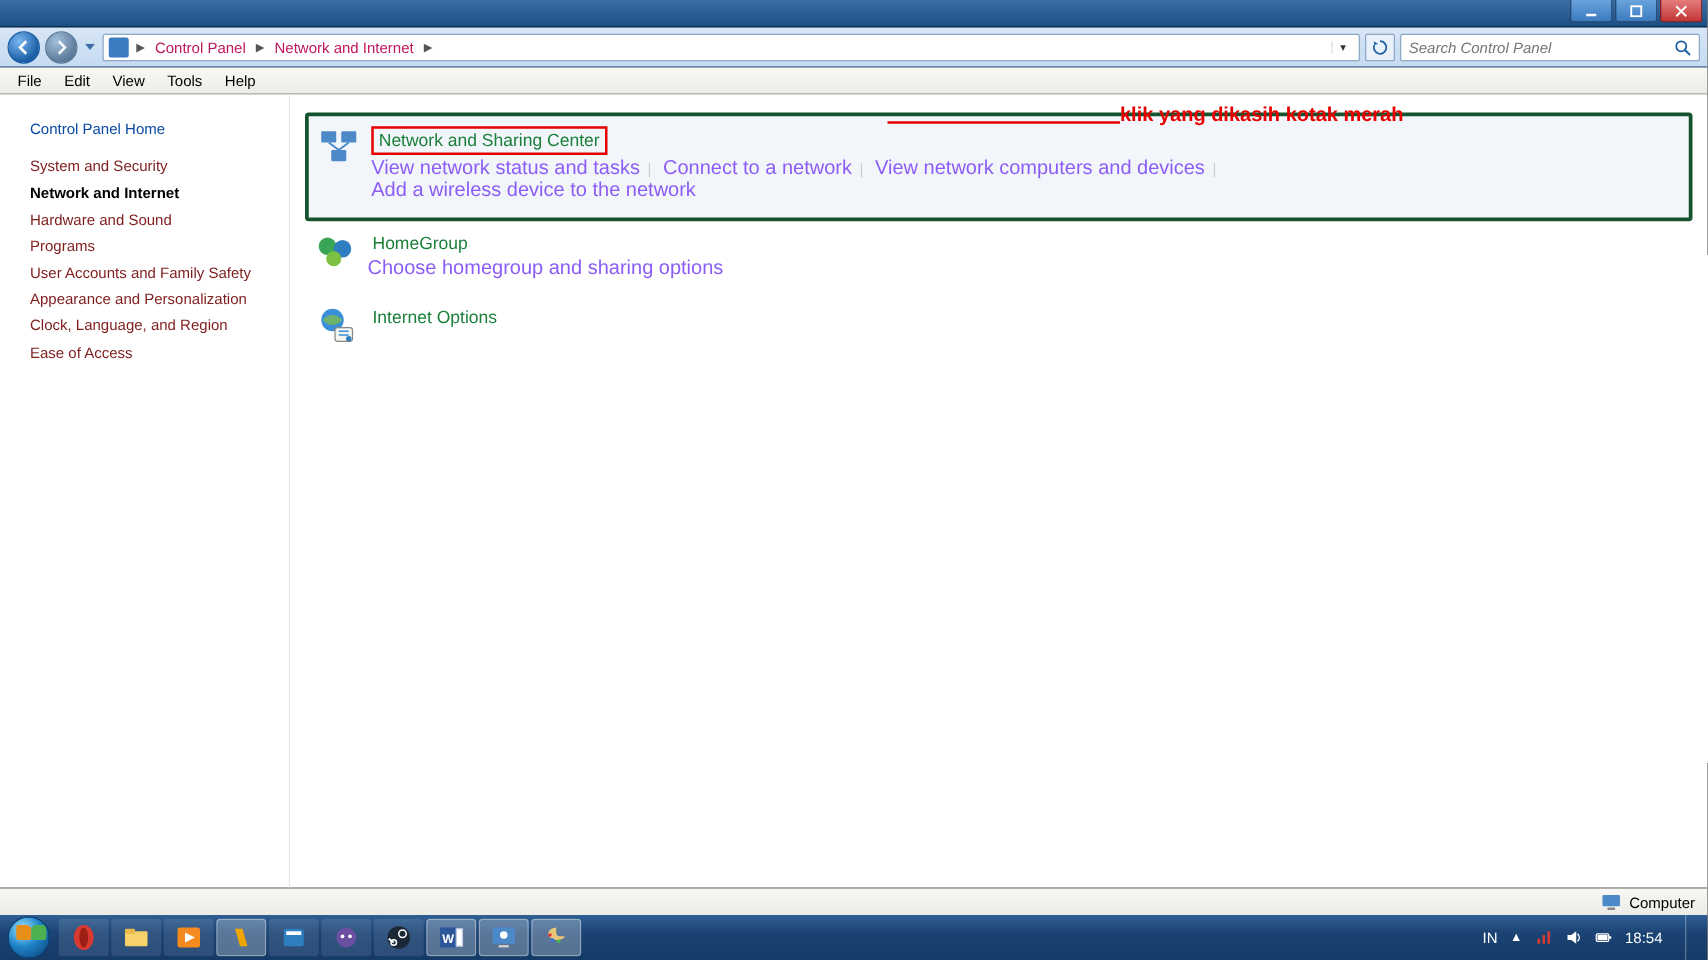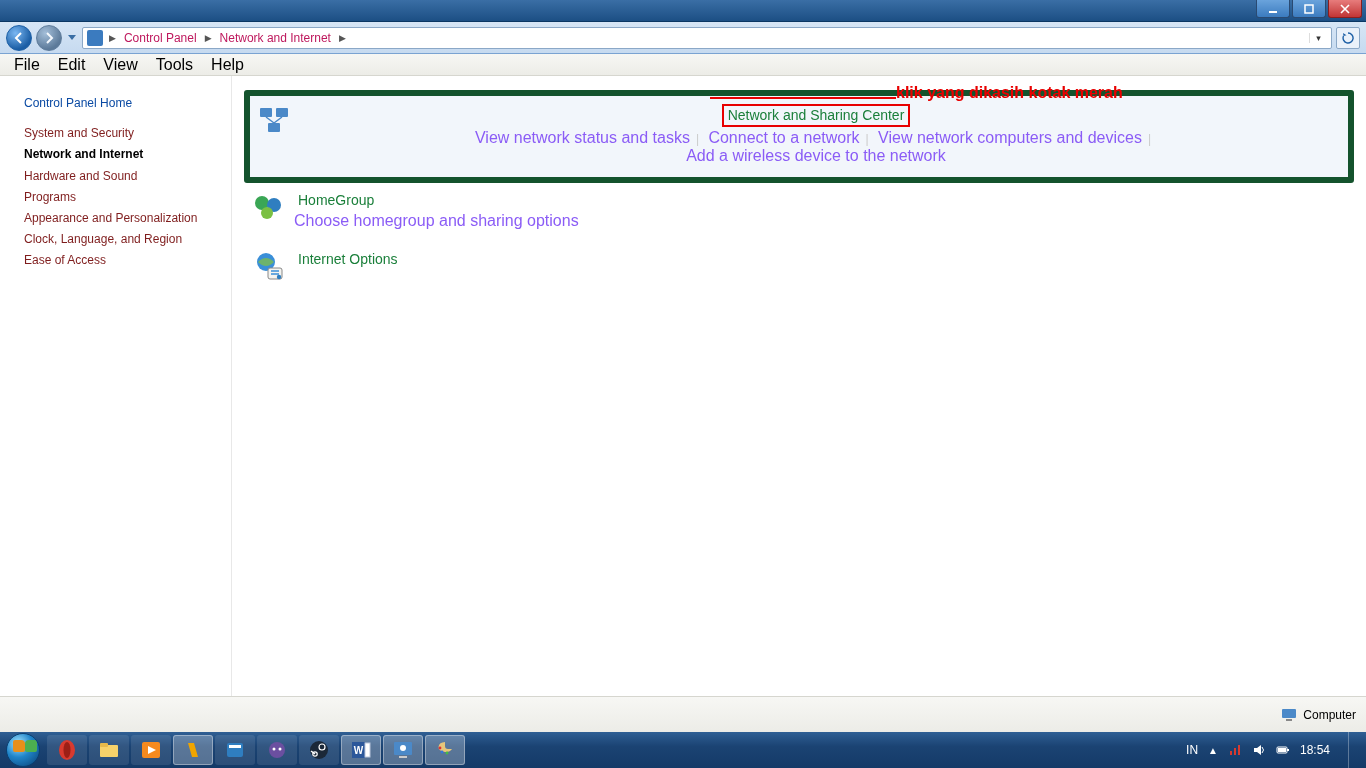--- a/index.html
+++ b/index.html
@@ -22,45 +22,45 @@
   .addr-icon { width:16px; height:16px; background:#3b7bbf; border-radius:2px; display:inline-block;}
   .addr-crumb { color:#be185d; padding:0 2px; cursor:default;}
   .addr-sep { color:#555; font-size:9px; padding:0 2px;}
   .addr-dd { width:18px; text-align:center; color:#333; font-size:9px; border-left:1px solid #ddd; margin-left:auto;}
   .refresh-btn { width:24px; height:22px; background:#eaf1fa; border:1px solid #8ba8c7; border-radius:2px; display:flex; align-items:center; justify-content:center; font-size:11px; color:#1b5ea5;}
   .search-box { width:240px; height:22px; background:#fff; border:1px solid #8ba8c7; border-radius:2px; display:flex; align-items:center; padding:0 6px;}
   .search-box input { border:0; outline:0; flex:1; font-size:12px; color:#888; font-style:italic; background:transparent;}
   .search-box .mag { width:14px; height:14px; }
 
   
-  .menubar { height:22px; background:linear-gradient(#f7f7f4,#ecece7); border-bottom:1px solid #d6d6cf; display:flex; align-items:center; padding:0 6px; gap:2px; font-size:16px;}
+  .menubar { height:22px; background:linear-gradient(#f7f7f4,#ecece7); border-bottom:1px solid #d6d6cf; display:flex; align-items:center; padding:0 6px; gap:2px; font-size:12px;}
   .menubar span { padding:2px 8px; cursor:default;}
 
   
   .body-area { position:absolute; top:76px; bottom:58px; left:0; right:0; background:#fff; display:flex;}
   .sidebar { width:232px; border-right:1px solid #e8e8e8; padding:14px 8px 8px 24px; font-size:12px;}
   .sidebar a { display:block; color:#7f1d1d; text-decoration:none; margin:5px 0; cursor:pointer; line-height:1.35;}
   .sidebar a.home { color:#0a4aa3; margin-bottom:14px;}
   .sidebar a.current { color:#000; font-weight:bold;}
 
   .main { flex:1; padding:14px 12px; font-size:12px; position:relative; overflow:auto;}
   .group { display:flex; gap:10px; padding:8px 8px 12px 8px; border-radius:3px;}
-  .group.highlighted { background:#f2f6fb; border:6px solid #14532d;text-align:center;}
+  .group.highlighted { background:#f2f6fb; border:3px solid #14532d;}
   .group-icon { width:32px; height:32px; flex-shrink:0;}
   .group-body { flex:1; padding-right:8px;}
   .group-title { color:#1a7f3a; font-size:14px; display:inline-block; padding:1px 4px; line-height:1.2;}
   .group-title.boxed { border:2px solid #e80000;}
   .group-links { margin-top:2px;}
   .group-links a { color:#8b5cf6; text-decoration:none; font-size:16px;}
   .pipe { color:#ccc; padding:0 6px;}
   .annotation-line { position:absolute; top:21px; left:478px; width:186px; height:2px; background:#e80000;}
   .annotation-text { position:absolute; top:8px; left:664px; color:#e80000; font-weight:bold; font-size:16px;}
 
   
-  .status-strip { position:absolute; left:0; right:0; bottom:36px; height:36px; background:linear-gradient(#f7f7f4,#ecece7); border-top:1px solid #d6d6cf; display:flex; align-items:center; justify-content:flex-end; padding:0 10px; font-size:12px;}
+  .status-strip { position:absolute; left:0; right:0; bottom:36px; height:22px; background:linear-gradient(#f7f7f4,#ecece7); border-top:1px solid #d6d6cf; display:flex; align-items:center; justify-content:flex-end; padding:0 10px; font-size:12px;}
   .status-strip .comp-icon { width:16px; height:14px; margin-right:6px;}
 
   
   .taskbar { position:absolute; left:0; right:0; bottom:0; height:36px; background:linear-gradient(#2f5f94 0%, #1b4373 40%, #143a67 100%); display:flex; align-items:center; padding-right:8px;}
   .start-orb { width:46px; height:36px; display:flex; align-items:center; justify-content:center;}
   .start-orb .orb { width:34px; height:34px; border-radius:50%; background:radial-gradient(circle at 35% 30%, #a5e6ff 0%, #1f84c9 45%, #0a3f72 100%); border:1px solid #0a3f72; position:relative; overflow:hidden;}
   .start-orb .orb::before,.start-orb .orb::after{content:"";position:absolute;width:12px;height:12px;}
   .start-orb .orb::before{top:6px;left:6px;background:#e88f1a;border-radius:2px 4px 2px 2px;}
   .start-orb .orb::after{top:6px;left:18px;background:#4caf50;border-radius:4px 2px 2px 2px;}
   .tb-btn { height:30px; min-width:40px; margin:0 1px; border-radius:3px; background:rgba(255,255,255,0.10); display:flex; align-items:center; justify-content:center;}
@@ -123,38 +123,46 @@
     <span class="addr-dd">▾</span>
   </div>
 
   <div class="refresh-btn">
     <svg width="12" height="12" viewBox="0 0 12 12">
         <path d="M6 1 A5 5 0 1 1 1.5 4" fill="none" stroke="#1b5ea5" stroke-width="1.4"></path>
         <path d="M1 1 L1.5 4 L4.5 3.2 Z" fill="#1b5ea5"></path>
       </svg>
   </div>
 
+  <div class="search-box">
+    <input placeholder="Search Control Panel" style="">
+    <svg class="mag" viewBox="0 0 14 14">
+        <circle cx="6" cy="6" r="4" fill="none" stroke="#1b5ea5" stroke-width="1.4"></circle>
+        <path d="M9 9 L13 13" stroke="#1b5ea5" stroke-width="1.6"></path>
+      </svg>
+  </div>
 </div>
 
 <div class="menubar">
   <span>File</span>
   <span>Edit</span>
   <span>View</span>
   <span>Tools</span>
   <span>Help</span>
 </div>
 
 <div class="body-area">
 
   <div class="sidebar">
     <a class="home">Control Panel Home</a>
     <a>System and Security</a>
     <a class="current">Network and Internet</a>
     <a>Hardware and Sound</a>
     <a>Programs</a>
+    <a>User Accounts and Family Safety</a>
     <a>Appearance and Personalization</a>
     <a>Clock, Language, and Region</a>
     <a>Ease of Access</a>
   </div>
 
   <div class="main">
     <div class="annotation-line"></div>
     <div class="annotation-text">klik yang dikasih kotak merah</div>
 
     <div class="group highlighted">

